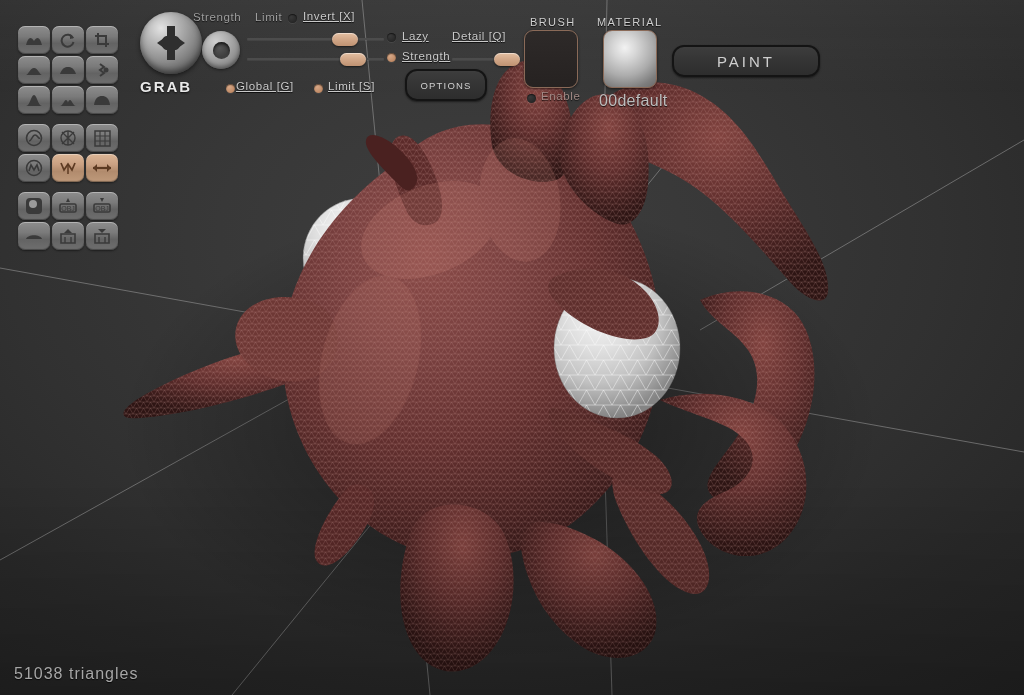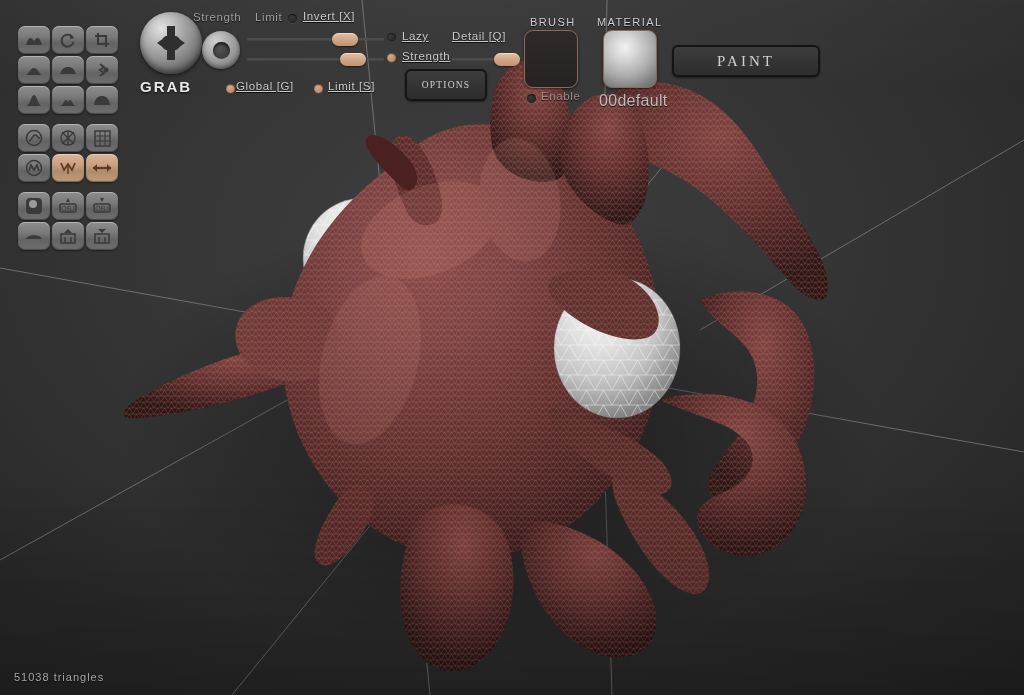--- a/index.html
+++ b/index.html
@@ -99,27 +99,26 @@
 
   .dot {
     position: absolute; width: 9px; height: 9px; border-radius: 50%;
     box-shadow: inset 0 1px 1px rgba(0,0,0,0.55), 0 1px 1px rgba(255,255,255,0.08);
     cursor: pointer;
   }
   .dot.on  { background: radial-gradient(circle at 35% 30%, #d8a988 0%, #bf8a66 70%, #a87755 100%); }
   .dot.off { background: radial-gradient(circle at 35% 30%, #3a3a3a 0%, #272727 70%, #1d1d1d 100%); }
 
   .pill {
-    position: absolute; border-radius: 6px;
+    position: absolute; border-radius: 12px;
     background: linear-gradient(180deg, #3d3d3d 0%, #343434 50%, #2d2d2d 100%);
     border: 2px solid #141414;
     display: flex; align-items: center; justify-content: center;
     color: #cfcfcf; cursor: pointer;
     box-shadow: 0 1px 2px rgba(0,0,0,0.5);
-    font-family: Liberation Serif, serif;
   }
 
   .swatch-label {
     position: absolute; color: #cfcfcf; font-size: 11px; letter-spacing: 1.4px;
     text-shadow: 0 1px 1px rgba(0,0,0,0.8);
   }
   .swatch {
     position: absolute; width: 54px; height: 58px; border-radius: 9px;
     border: 1px solid #8a6a58; cursor: pointer;
     box-shadow: 0 1px 3px rgba(0,0,0,0.55);
@@ -128,21 +127,21 @@
   #material-swatch {
     background: radial-gradient(circle at 40% 30%, #f2f2f2 0%, #d6d6d6 24%, #acacac 56%, #7e7e7e 82%, #6a6a6a 100%);
   }
   .swatch-caption {
     position: absolute; color: #bdbdbd; font-size: 16px; letter-spacing: 0.3px;
     text-shadow: 0 1px 1px rgba(0,0,0,0.8);
   }
 
   #status-bar {
     position: absolute; left: 14px; bottom: 12px; z-index: 40;
-    color: #a6a6a6; font-size: 11px; letter-spacing: 1px;
+    color: #a6a6a6; font-size: 16px; letter-spacing: 1px;
     text-shadow: 0 1px 1px rgba(0,0,0,0.8);
   }
 </style>
 </head>
 <body>
 
 <div id="viewport">
 
   <svg class="guides" viewBox="0 0 1024 695" width="1024" height="695">
     <g stroke="#b9b9b9" stroke-width="0.8" fill="none" opacity="0.55">

